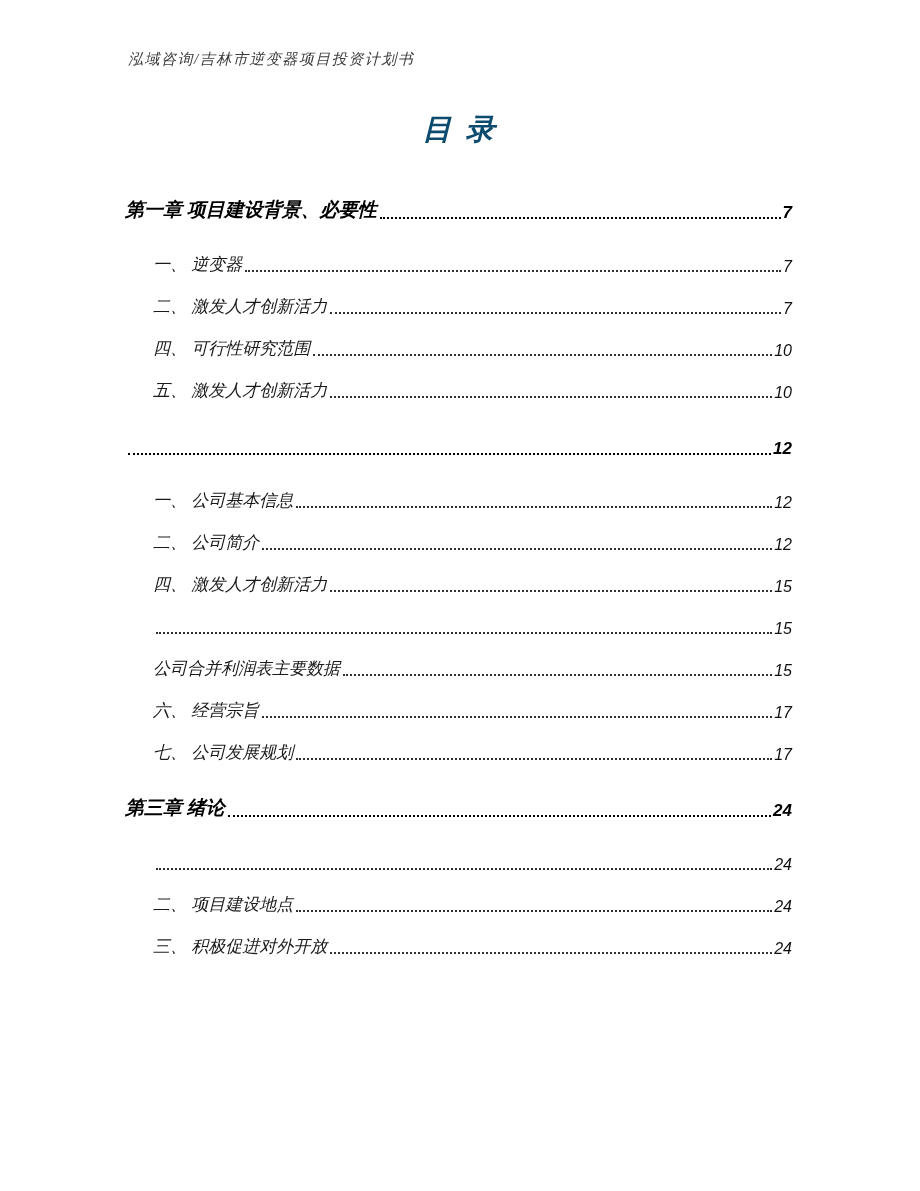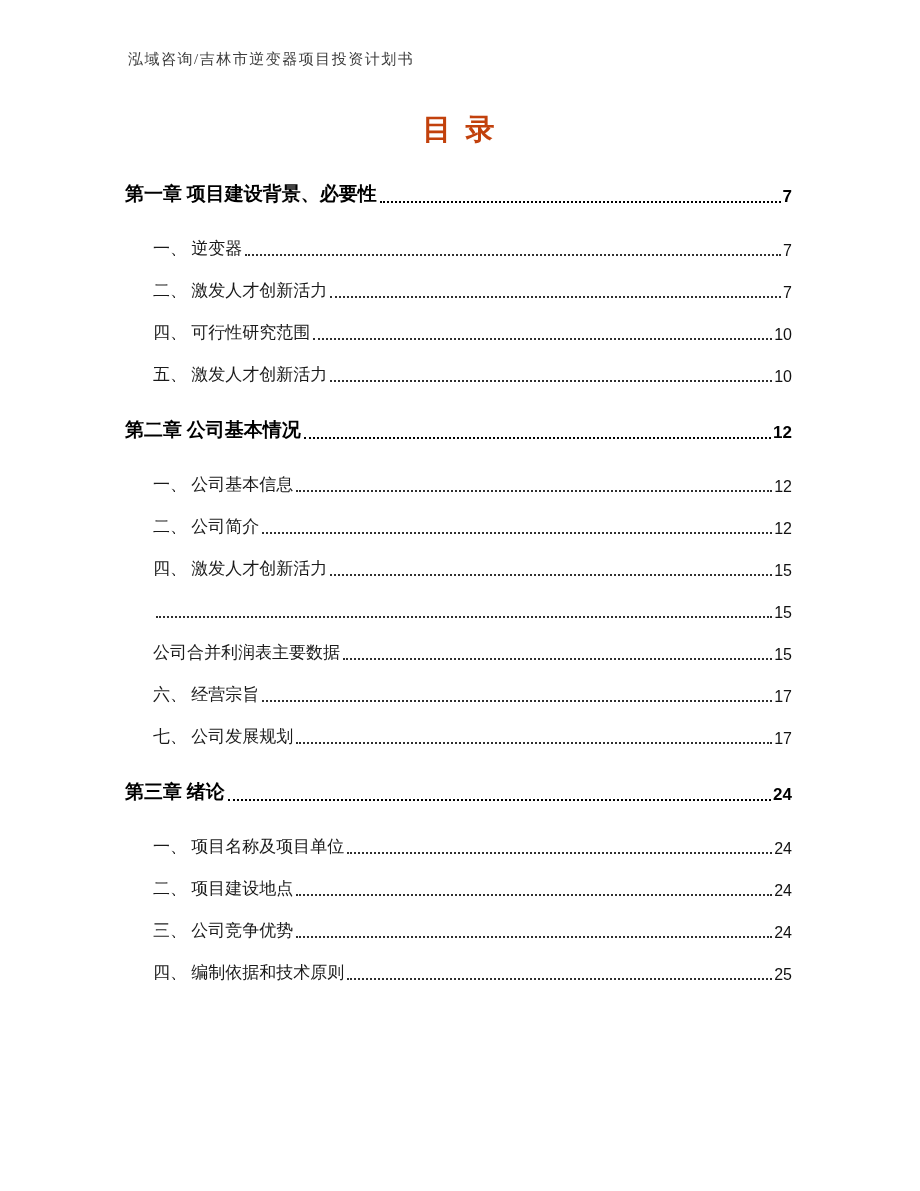--- a/index.html
+++ b/index.html
@@ -7,39 +7,40 @@
     position: relative;
     width: 840px;
     height: 1191px;
     margin: 0 auto;
     background: #ffffff;
     box-sizing: border-box;
     padding: 48px 88px 0 85px;
     font-family: "Liberation Serif", serif;
     color: #1c1c1c;
     overflow: hidden;
+    font-style: italic;
   }
   .doc-header {
     font-size: 15px;
     color: #3c3c3c;
     letter-spacing: 1.5px;
     line-height: 22px;
     margin-left: 3px;
   }
   .doc-title {
     margin: 40px 0 11px 0;
     text-align: center;
     font-size: 29px;
     font-weight: bold;
-    color: #c2410c;
+    color: #0c4a6e;
     letter-spacing: 14px;
     text-indent: 14px;
     line-height: 38px;
   }
-  .toc { margin-top: 32px; }
+  .toc { margin-top: 48px; }
   .toc-row {
     display: flex;
     align-items: flex-end;
   }
   .toc-label { white-space: nowrap; }
   .leader {
     flex: 1 1 auto;
     min-width: 18px;
     border-bottom: 2px dotted #2f2f2f;
     margin: 0 2px 4px 3px;
@@ -98,21 +99,20 @@
         <span class="toc-label">四、 可行性研究范围</span>
         <span class="leader"></span>
         <span class="toc-page">10</span>
       </div>
       <div class="toc-row item">
         <span class="toc-label">五、 激发人才创新活力</span>
         <span class="leader"></span>
         <span class="toc-page">10</span>
       </div>
       <div class="toc-row chapter">
-        <span class="toc-label">第二章 公司基本情况</span>
         <span class="leader"></span>
         <span class="toc-page">12</span>
       </div>
       <div class="toc-row item">
         <span class="toc-label">一、 公司基本信息</span>
         <span class="leader"></span>
         <span class="toc-page">12</span>
       </div>
       <div class="toc-row item">
         <span class="toc-label">二、 公司简介</span>
@@ -142,33 +142,27 @@
         <span class="toc-label">七、 公司发展规划</span>
         <span class="leader"></span>
         <span class="toc-page">17</span>
       </div>
       <div class="toc-row chapter">
         <span class="toc-label">第三章 绪论</span>
         <span class="leader"></span>
         <span class="toc-page">24</span>
       </div>
       <div class="toc-row item">
-        <span class="toc-label">一、 项目名称及项目单位</span>
         <span class="leader"></span>
         <span class="toc-page">24</span>
       </div>
       <div class="toc-row item">
         <span class="toc-label">二、 项目建设地点</span>
         <span class="leader"></span>
         <span class="toc-page">24</span>
       </div>
       <div class="toc-row item">
-        <span class="toc-label">三、 公司竞争优势</span>
+        <span class="toc-label">三、 积极促进对外开放</span>
         <span class="leader"></span>
         <span class="toc-page">24</span>
-      </div>
-      <div class="toc-row item">
-        <span class="toc-label">四、 编制依据和技术原则</span>
-        <span class="leader"></span>
-        <span class="toc-page">25</span>
       </div>
     </div>
 </div>
 
 </body></html>

